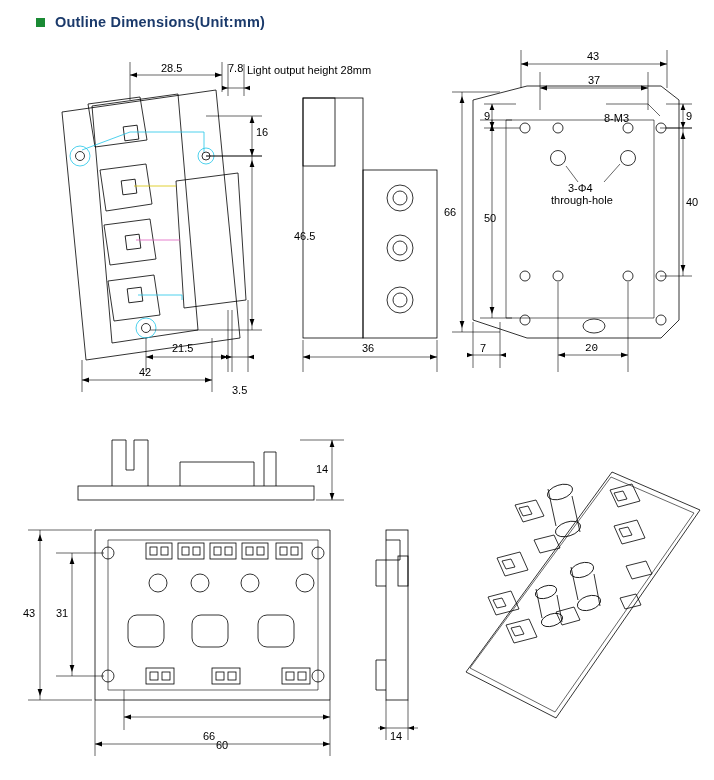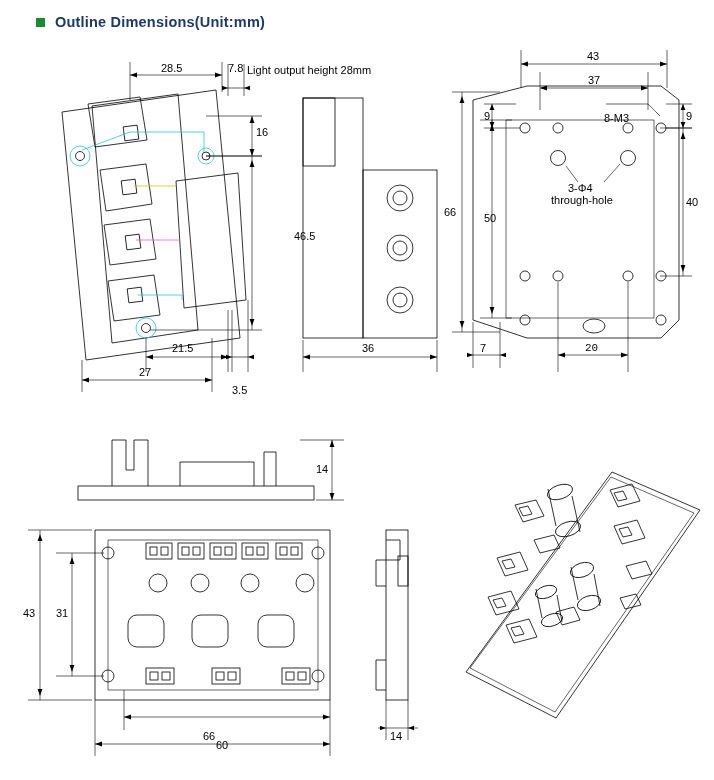--- a/index.html
+++ b/index.html
@@ -368,21 +368,21 @@
     </g>
   </svg>
 
   <div class="lbl" style="left:161px;top:62px;">28.5</div>
   <div class="lbl" style="left:228px;top:62px;">7.8</div>
   <div class="lbl" style="left:247px;top:64px;">Light output height 28mm</div>
   <div class="lbl" style="left:256px;top:126px;">16</div>
   <div class="lbl" style="left:250px;top:230px;margin-left:44px;">46.5</div>
   <div class="lbl" style="left:172px;top:342px;">21.5</div>
   <div class="lbl" style="left:232px;top:342px;margin-top:42px;">3.5</div>
-  <div class="lbl" style="left:139px;top:366px;">27</div>
+  <div class="lbl" style="left:139px;top:366px;">42</div>
 
   <div class="lbl" style="left:362px;top:342px;">36</div>
 
   <div class="lbl" style="left:587px;top:50px;">43</div>
   <div class="lbl" style="left:588px;top:74px;">37</div>
   <div class="lbl" style="left:484px;top:110px;">9</div>
   <div class="lbl" style="left:686px;top:110px;">9</div>
   <div class="lbl" style="left:444px;top:206px;">66</div>
   <div class="lbl" style="left:472px;top:212px;padding-left:12px;">50</div>
   <div class="lbl" style="left:686px;top:196px;">40</div>

